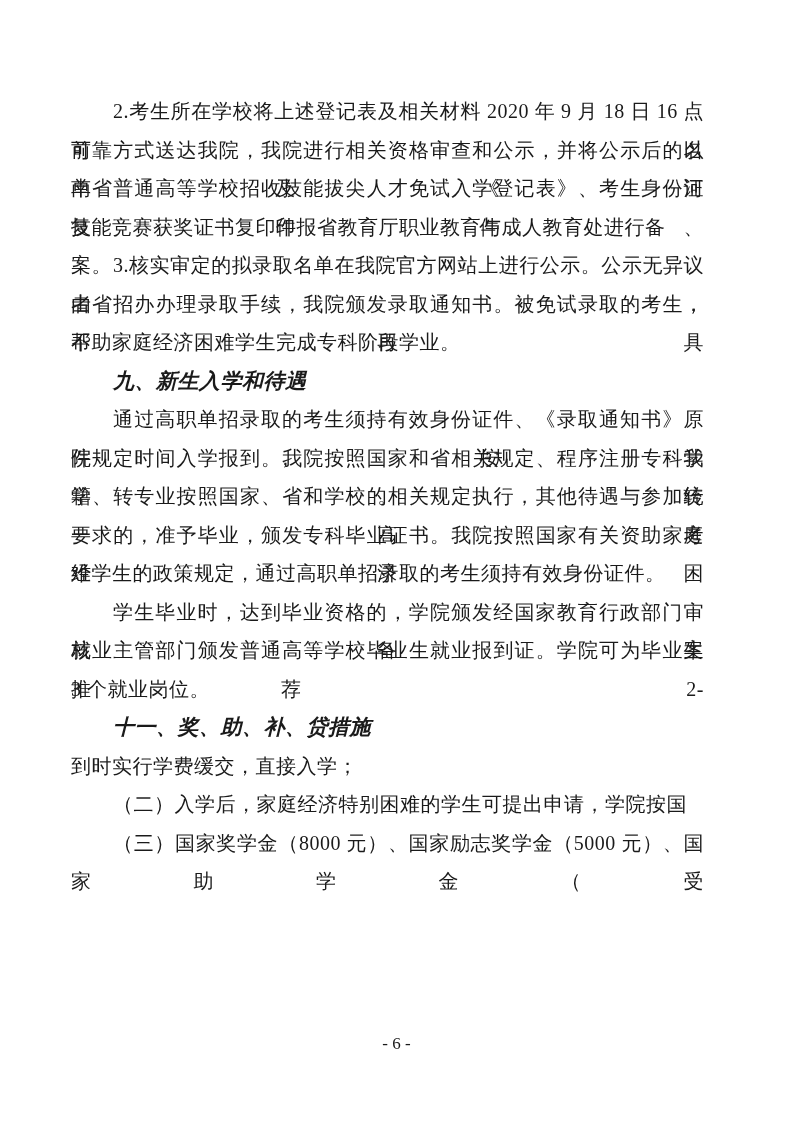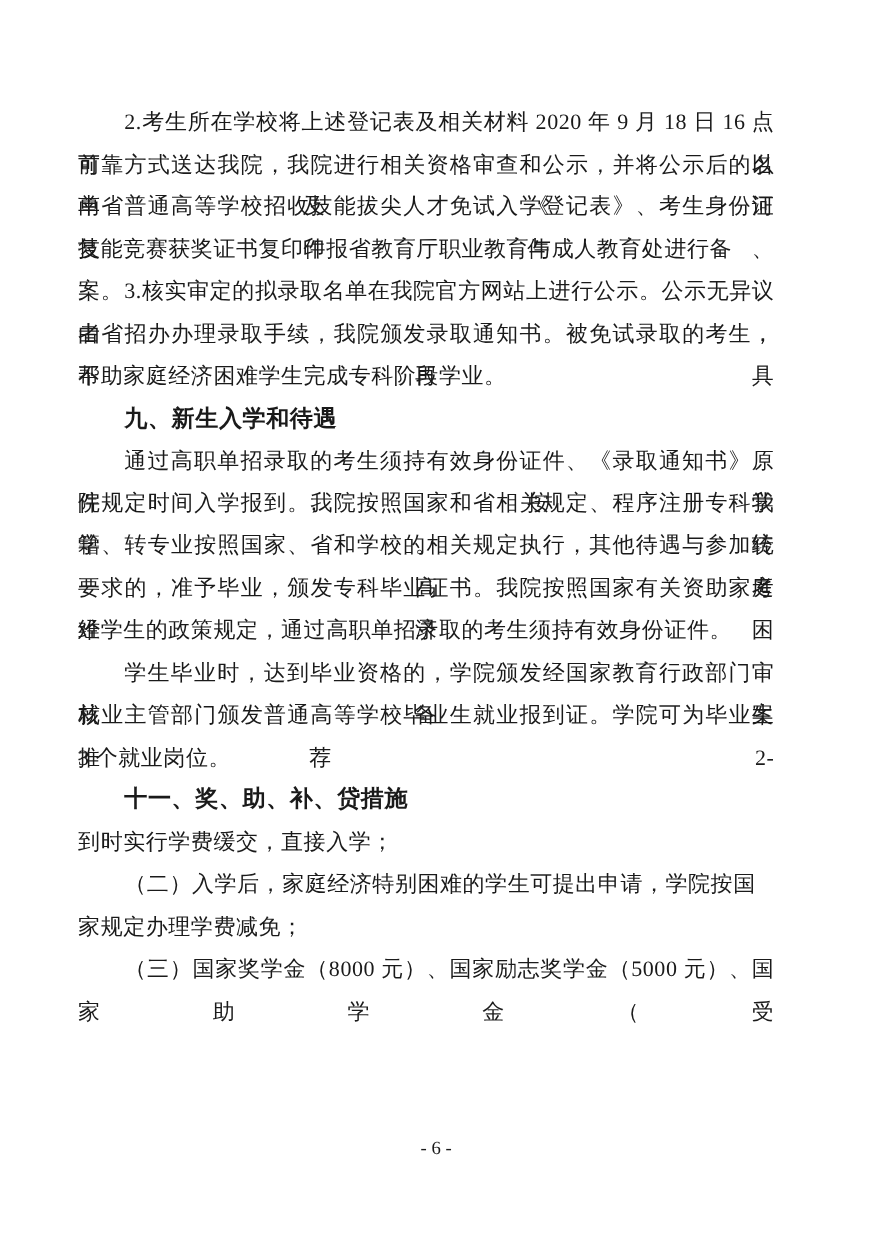--- a/index.html
+++ b/index.html
@@ -37,20 +37,21 @@
   }
   .line.full {
     text-align: justify;
     text-align-last: justify;
   }
   .line.heading {
     font-family: "Liberation Sans", "DejaVu Sans", sans-serif;
     font-weight: bold;
     font-size: 21px;
     letter-spacing: 0.5px;
+    font-style: italic;
   }
   .page-number {
     position: absolute;
     left: 0;
     top: 1032px;
     width: 793px;
     text-align: center;
     font-size: 17px;
     line-height: 24px;
     font-family: "Liberation Serif", "DejaVu Serif", serif;
@@ -74,17 +75,16 @@
       <div class="line full">院规定时间入学报到。我院按照国家和省相关规定、程序注册专科学籍。转</div>
       <div class="line full">学、转专业按照国家、省和学校的相关规定执行，其他待遇与参加统一高考</div>
       <div class="line full">要求的，准予毕业，颁发专科毕业证书。我院按照国家有关资助家庭经济困</div>
       <div class="line">难学生的政策规定，通过高职单招录取的考生须持有效身份证件。</div>
       <div class="line indent full">学生毕业时，达到毕业资格的，学院颁发经国家教育行政部门审核备案</div>
       <div class="line full">就业主管部门颁发普通高等学校毕业生就业报到证。学院可为毕业生推荐 2-</div>
       <div class="line">3 个就业岗位。</div>
       <div class="line heading indent">十一、奖、助、补、贷措施</div>
       <div class="line">到时实行学费缓交，直接入学；</div>
       <div class="line indent">（二）入学后，家庭经济特别困难的学生可提出申请，学院按国</div>
-      <div class="line">家规定办理学费减免；</div>
       <div class="line indent full">（三）国家奖学金（8000 元）、国家励志奖学金（5000 元）、国家助学金（受</div>
     </div>
   <div class="page-number">- 6 -</div>
 </div>
 
 </body></html>

